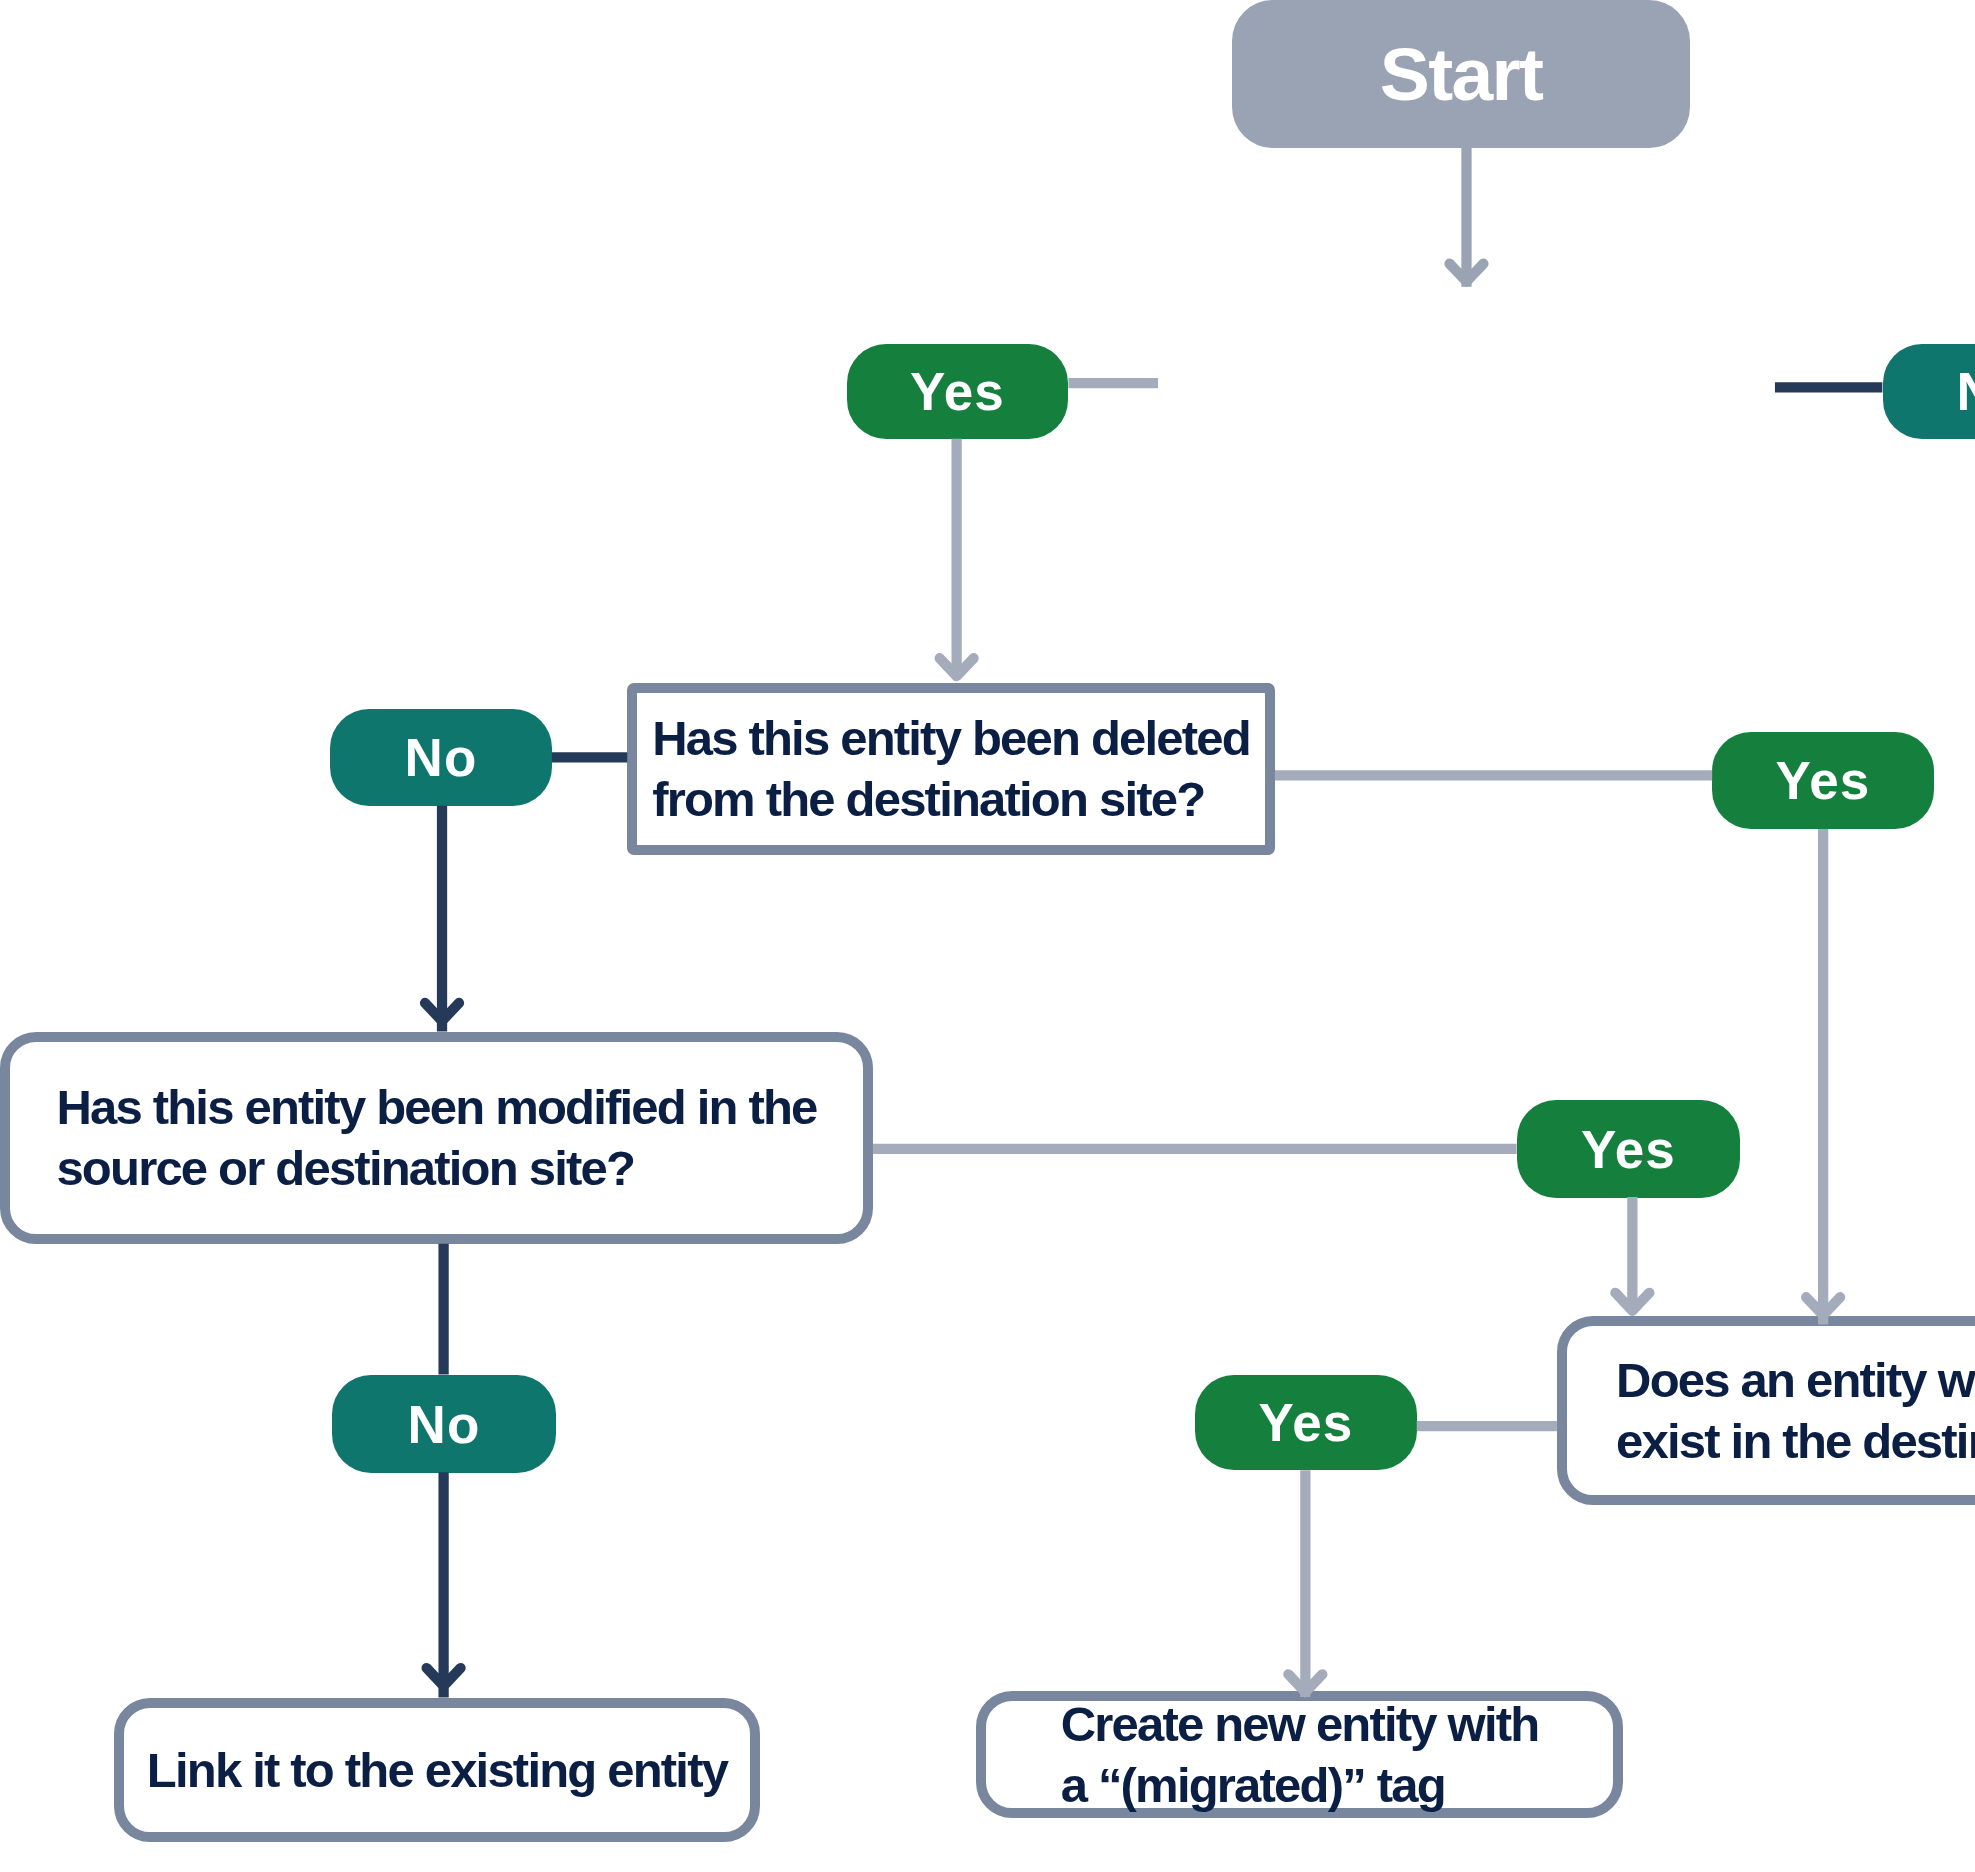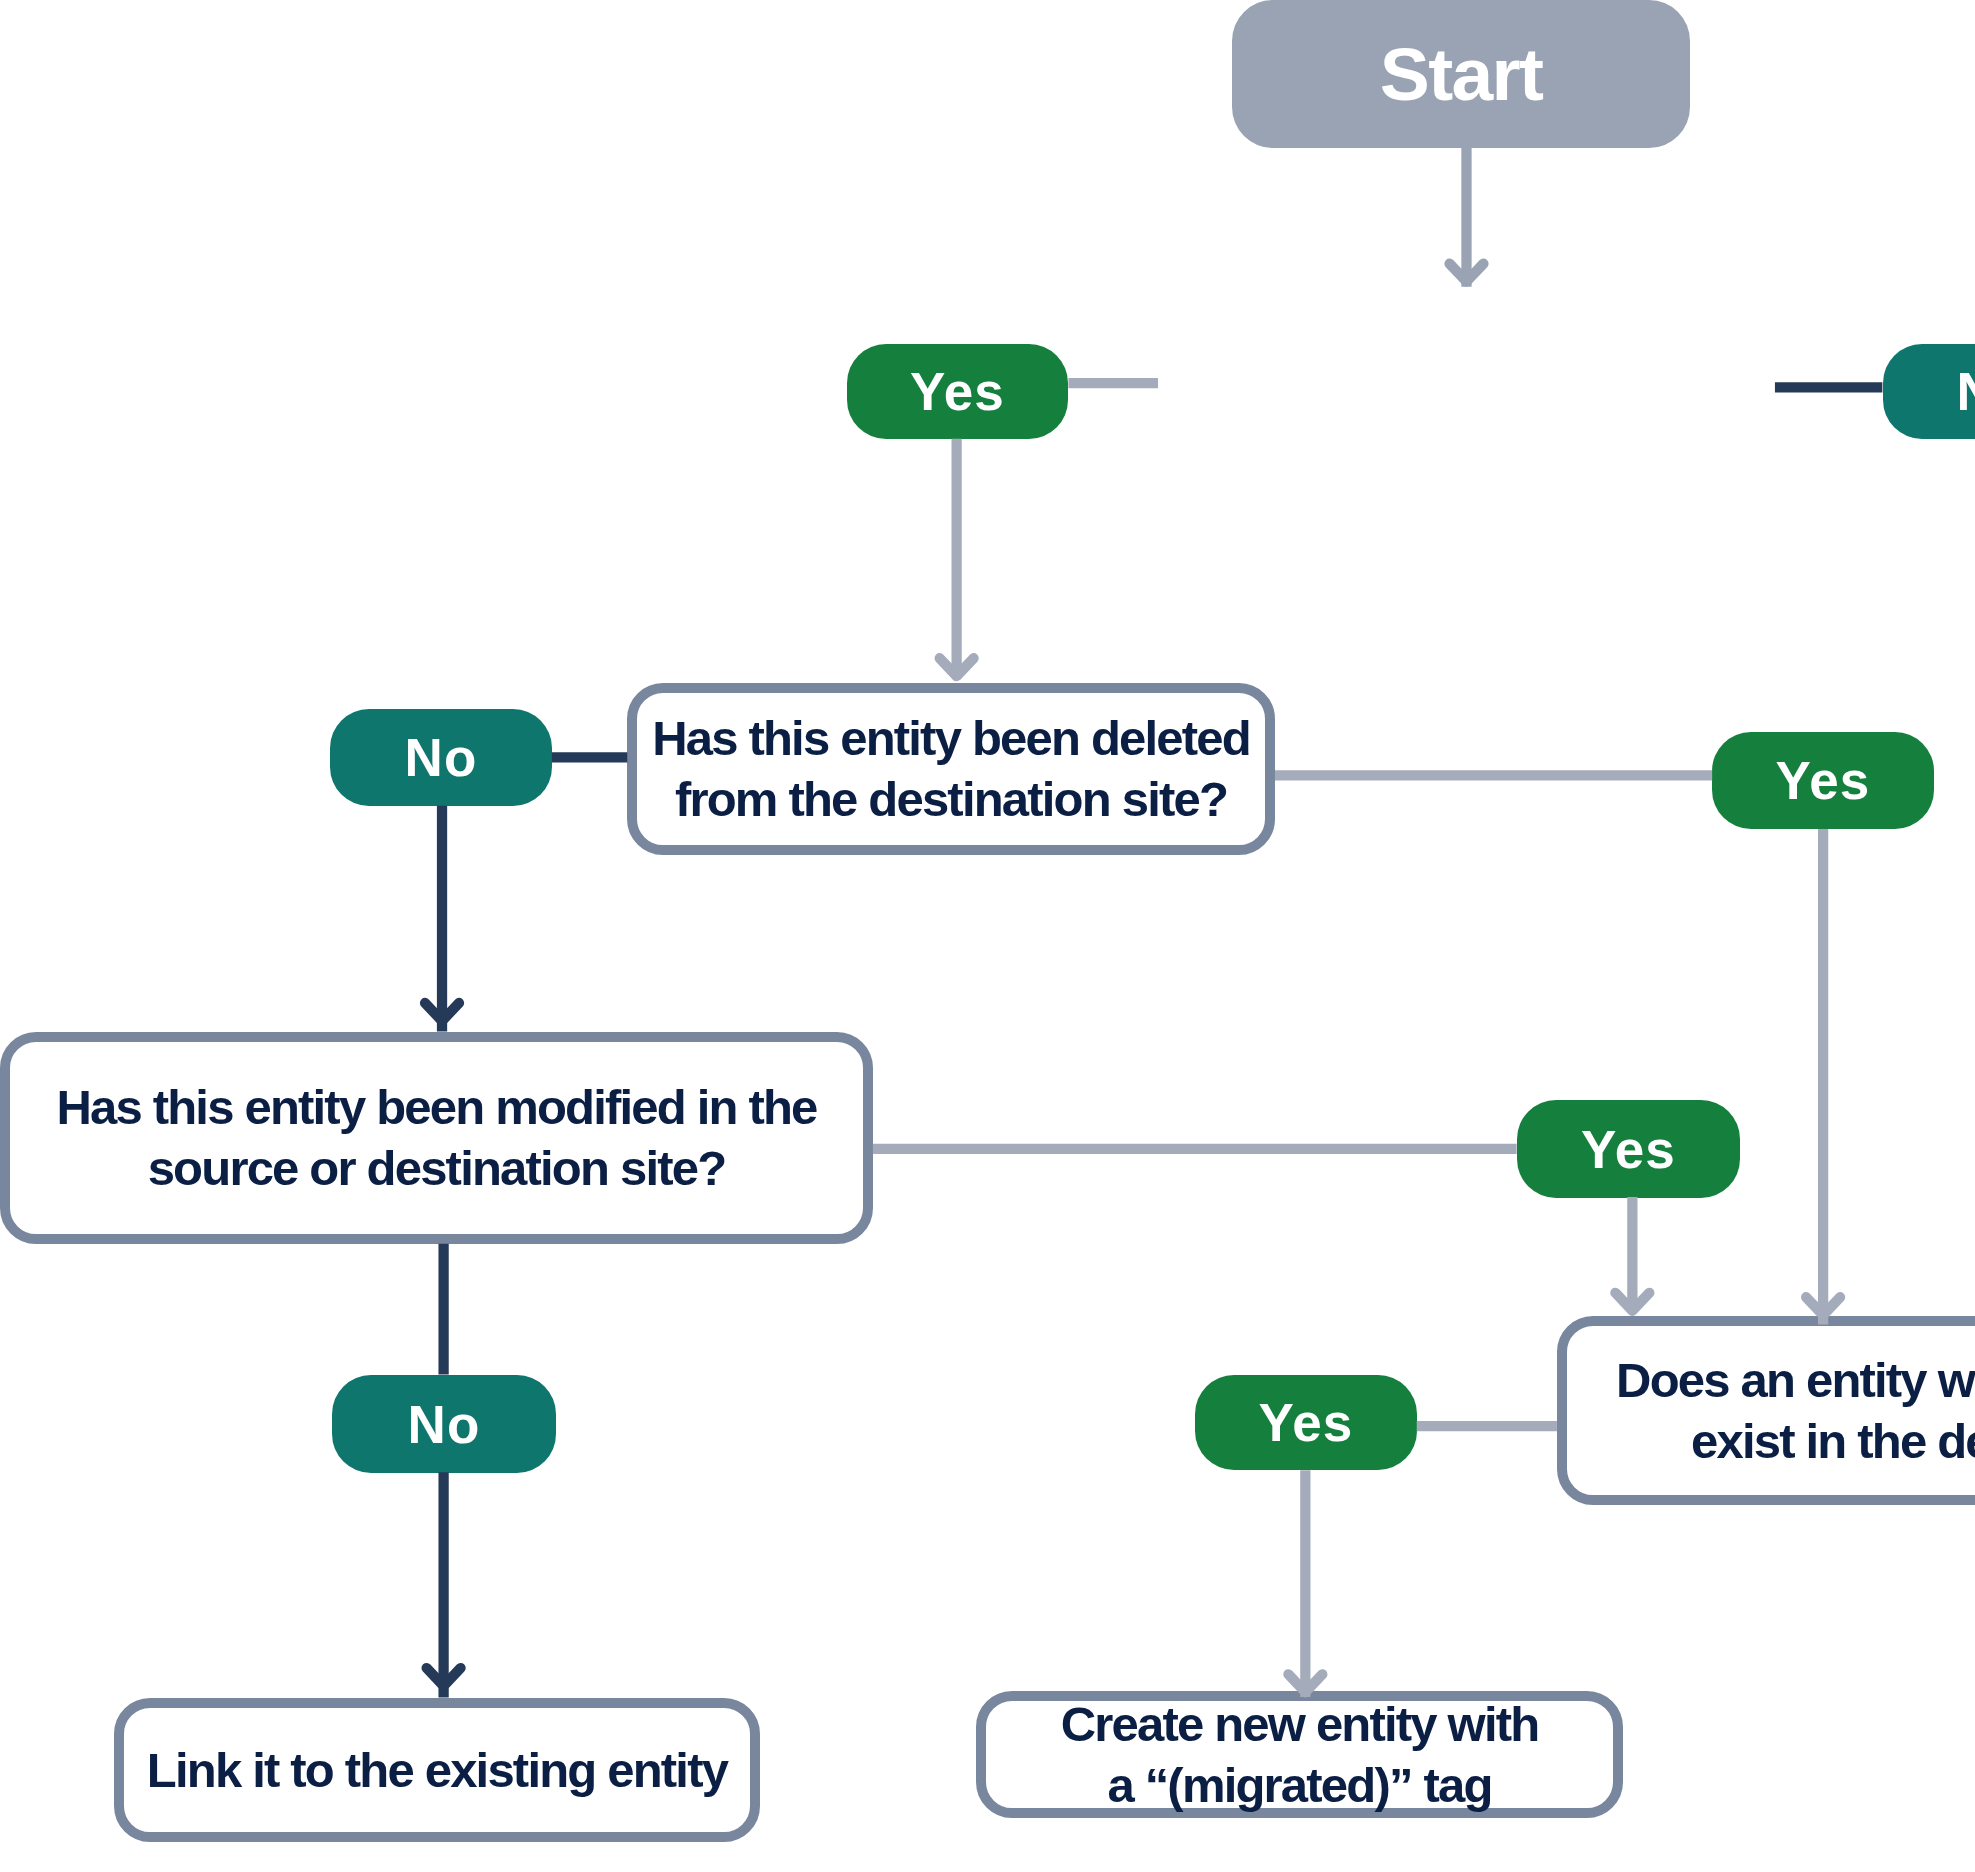--- a/index.html
+++ b/index.html
@@ -24,21 +24,21 @@
     height: 1872px;
     z-index: 5;
     pointer-events: none;
   }
   .node {
     position: absolute;
     box-sizing: border-box;
     display: flex;
     align-items: center;
     justify-content: center;
-    text-align: center;
+    text-align: left;
   }
   .node .lbl { display: block; white-space: pre; }
 
   
   .box {
     background: #ffffff;
     border: 10.3px solid #78879d;
     border-radius: 36px;
     color: #0b1e44;
     font-weight: 700;
@@ -100,21 +100,21 @@
       <path d="M 6152 3629 L 6423 3629" stroke="#253a58" stroke-width="26" fill="none" stroke-linecap="butt"></path>
       <path d="M 6719 3761 L 6719 4287" stroke="#253a58" stroke-width="26" fill="none" stroke-linecap="butt"></path>
       <path d="M 6676 4241.5 L 6719 4287 L 6762 4241.5" stroke="#253a58" stroke-width="26" fill="none" stroke-linecap="round" stroke-linejoin="round"></path>
     </svg>
 
   <div class="node terminator" style="left:1232px; top:0px; width:458px; height:148px;">
     <span class="lbl">Start</span>
   </div>
 
 
-  <div class="node box" style="left:627px; top:683px; width:648px; height:172px;">
+  <div class="node box" style="left:627px; top:683px; width:648px; height:172px;border-radius:7px;">
     <span class="lbl">Has this entity been deleted
 from the destination site?</span>
   </div>
 
   <div class="node box" style="left:0px; top:1032px; width:873px; height:212px;">
     <span class="lbl">Has this entity been modified in the
 source or destination site?</span>
   </div>
 
   <div class="node box" style="left:1557px; top:1316px; width:873px; height:189px;">

